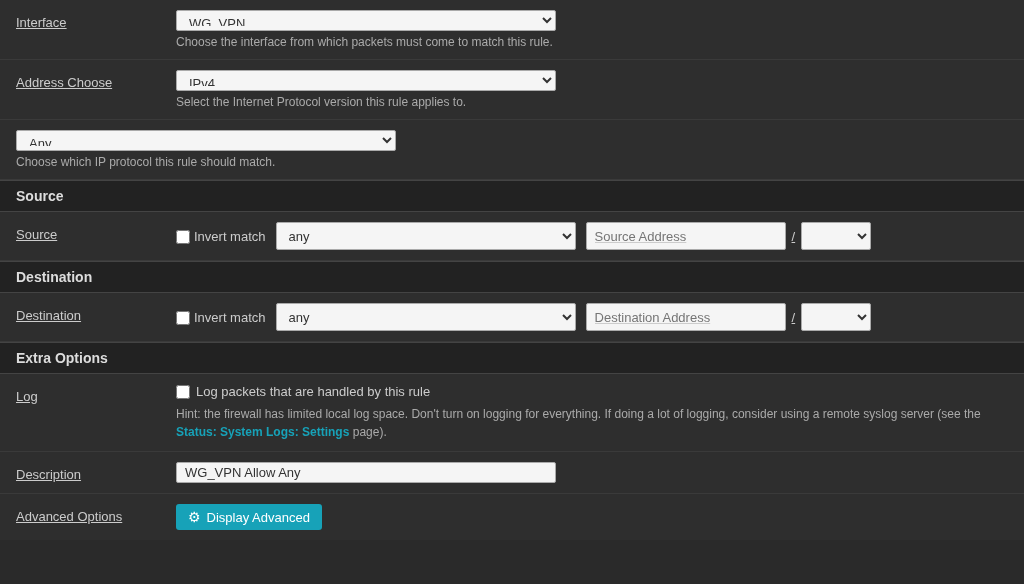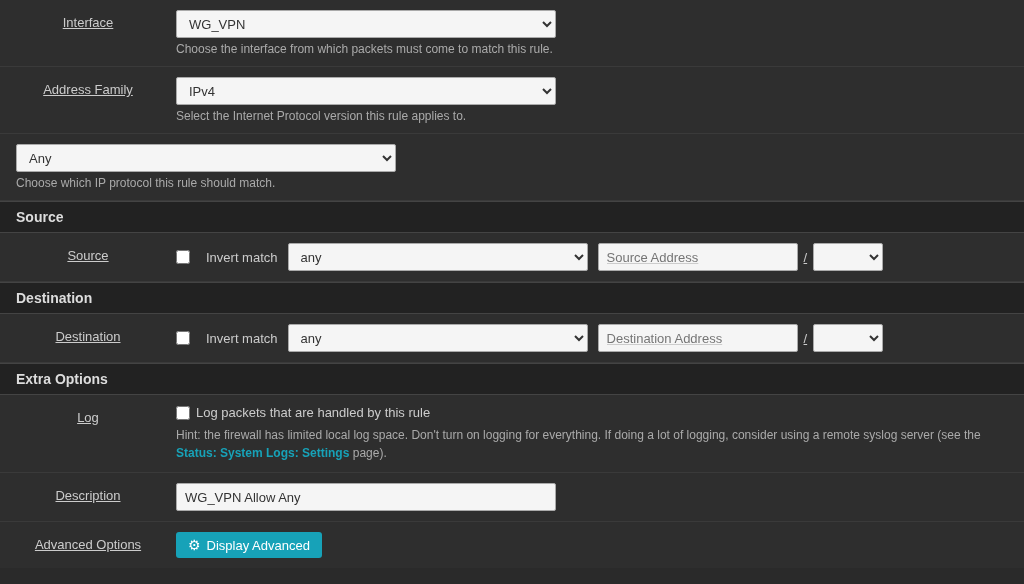--- a/index.html
+++ b/index.html
@@ -20,21 +20,21 @@
       background: #2e2e2e;
     }
 
     .form-row:last-child {
       border-bottom: none;
     }
 
     .label-col {
       width: 160px;
       min-width: 160px;
-      text-align: center;
+      text-align: left;
       padding-right: 16px;
       padding-top: 5px;
       font-size: 13px;
     }
 
     .label-col a, .label-col span {
       color: #ccc;
       text-decoration: underline;
       cursor: pointer;
     }
@@ -46,21 +46,21 @@
     .input-col select,
     .input-col input[type="text"] {
       width: 380px;
       max-width: 100%;
       padding: 4px 8px;
       background: #f5f5f5;
       border: 1px solid #aaa;
       color: #333;
       font-size: 13px;
       border-radius: 2px;
-      height: 28px;
+      height: 21px;
     }
 
     .input-col .help-text {
       color: #aaa;
       font-size: 12px;
       margin-top: 4px;
     }
 
     .section-header {
       background: #222;
@@ -86,22 +86,22 @@
       background: #f5f5f5;
       border: 1px solid #aaa;
       color: #333;
       font-size: 13px;
       border-radius: 2px;
       height: 28px;
     }
 
     .invert-label {
       display: flex;
-      align-items: flex-start;
-      gap: 16px;
+      align-items: flex-end;
+      gap: 4px;
       color: #ccc;
       font-size: 13px;
       white-space: nowrap;
     }
 
     .invert-label input[type="checkbox"] {
       width: 14px;
       height: 14px;
     }
 
@@ -206,21 +206,21 @@
   <div class="input-col">
     <select>
       <option>WG_VPN</option>
     </select>
     <div class="help-text">Choose the interface from which packets must come to match this rule.</div>
   </div>
 </div>
 
 <div class="form-row">
   <div class="label-col">
-    <span>Address Family</span>
+    <span>Address Choose</span>
   </div>
   <div class="input-col">
     <select>
       <option>IPv4</option>
     </select>
     <div class="help-text">Select the Internet Protocol version this rule applies to.</div>
   </div>
 </div>
 
 <div class="form-row">

